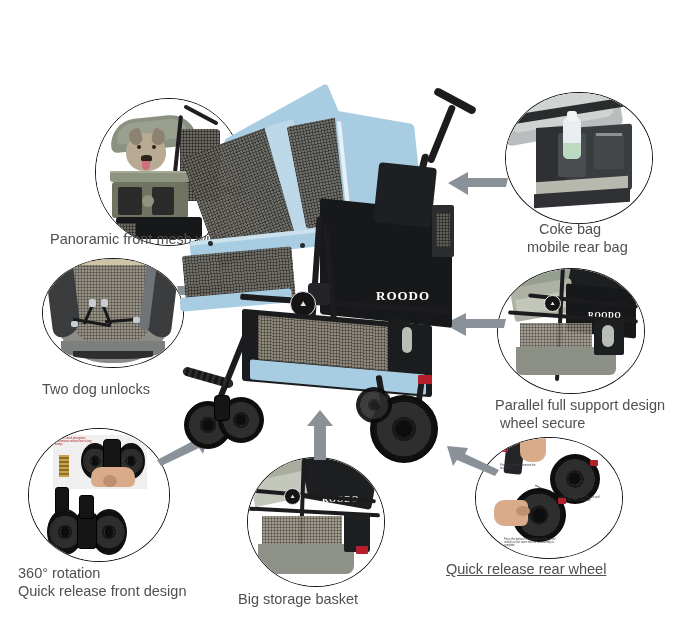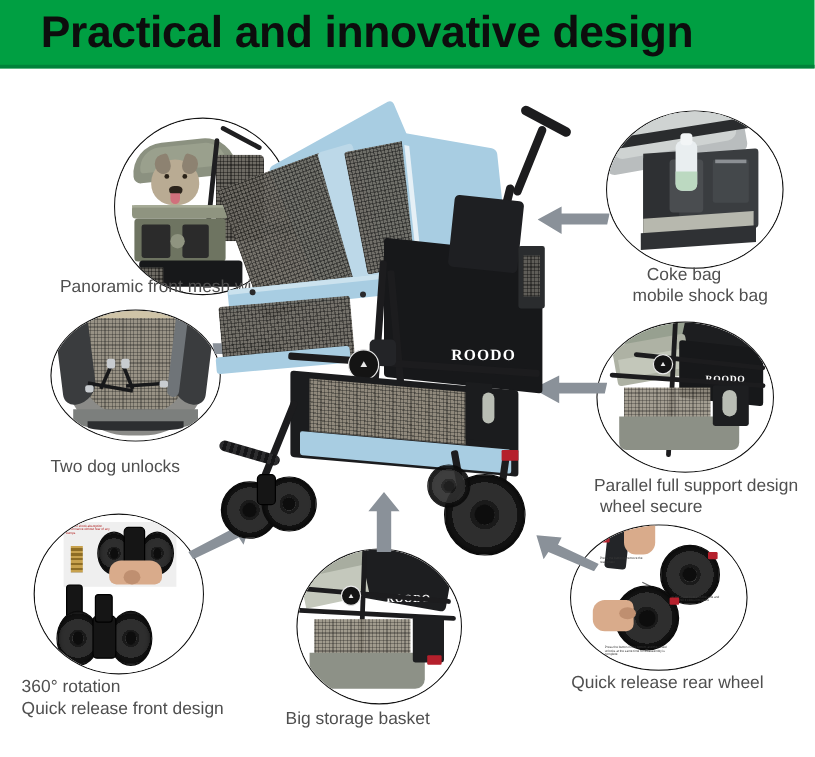--- a/index.html
+++ b/index.html
@@ -112,23 +112,20 @@
     position:absolute;color:#3a3a3a;font-size:2.6px;line-height:1.25;
     font-family:"Liberation Sans",sans-serif;white-space:normal;
   }
   .leader{position:absolute;background:#6a6a6a;}
 </style>
 </head>
 <body>
 
 <div class="page">
 
-  <div class="banner">
-    <div class="banner-title">Practical and innovative design</div>
-  </div>
 
   <div class="callout">
     <div class="circle" style="left:95px;top:98px;width:146px;height:146px;">
       <div class="ph" style="background:#ffffff;">
 
         <div style="position:absolute;left:14px;top:18px;width:86px;height:32px;background:#8b9180;border-radius:44px 44px 10px 10px;transform:rotate(-6deg);"></div>
         <div style="position:absolute;left:20px;top:22px;width:72px;height:20px;background:#9aa08d;border-radius:40px 40px 6px 6px;transform:rotate(-6deg);"></div>
 
         <div class="meshdk" style="position:absolute;left:84px;top:30px;width:40px;height:72px;border-radius:4px;"></div>
 
@@ -252,21 +249,21 @@
         <div style="position:absolute;left:57px;top:50px;width:18px;height:16px;background:#bcd9c1;border-radius:0 0 5px 5px;"></div>
 
         <div style="position:absolute;left:88px;top:40px;width:30px;height:36px;background:#44484b;border-radius:2px;"></div>
         <div style="position:absolute;left:90px;top:40px;width:26px;height:3px;background:#8c9094;"></div>
 
         <div style="position:absolute;left:30px;top:86px;width:92px;height:18px;background:#b7b8ae;transform:skewY(-4deg);"></div>
         <div style="position:absolute;left:28px;top:98px;width:96px;height:14px;background:#2f3134;transform:skewY(-4deg);"></div>
       </div>
     </div>
     <div class="caption" style="left:539px;top:221px;">Coke bag</div>
-    <div class="caption" style="left:527px;top:239px;">mobile shock bag</div>
+    <div class="caption" style="left:527px;top:239px;">mobile rear bag</div>
   </div>
 
   <div class="arrow" style="left:448px;top:170px;">
     <svg width="60" height="30" viewBox="0 0 60 30">
       <path d="M60 8 L20 8 L20 2 L0 13 L20 25 L20 17 L58 17 Z" fill="#8a9199"></path>
     </svg>
   </div>
 
   <div class="callout">
     <div class="circle" style="left:497px;top:268px;width:146px;height:124px;">
@@ -318,21 +315,21 @@
 
         <div class="leader" style="left:58px;top:52px;width:24px;height:1px;transform:rotate(26deg);"></div>
 
         <div class="wheel" style="left:36px;top:50px;width:52px;height:52px;"></div>
         <div class="skin" style="position:absolute;left:18px;top:62px;width:34px;height:26px;border-radius:10px 6px 6px 10px;"></div>
         <div class="skin-d" style="position:absolute;left:40px;top:68px;width:14px;height:10px;border-radius:50%;"></div>
         <div class="redtab" style="left:82px;top:60px;width:8px;height:6px;"></div>
         <div class="tinygrey" style="left:28px;top:100px;width:56px;">Press the button in the bottom and the wheel unlocks at the same time for disassembly is complete</div>
       </div>
     </div>
-    <div class="caption" style="left:476px;top:561px;">Quick release rear wheel</div>
+    <div class="caption" style="left:446px;top:561px;text-decoration:underline;">Quick release rear wheel</div>
   </div>
 
   <div class="arrow" style="left:443px;top:444px;">
     <svg width="56" height="32" viewBox="0 0 56 32">
       <path d="M56 26 L22 10 L25 4 L4 2 L10 22 L14 16 L52 32 Z" fill="#8a9199"></path>
     </svg>
   </div>
 
   <div class="callout">
     <div class="circle" style="left:247px;top:457px;width:136px;height:128px;">

